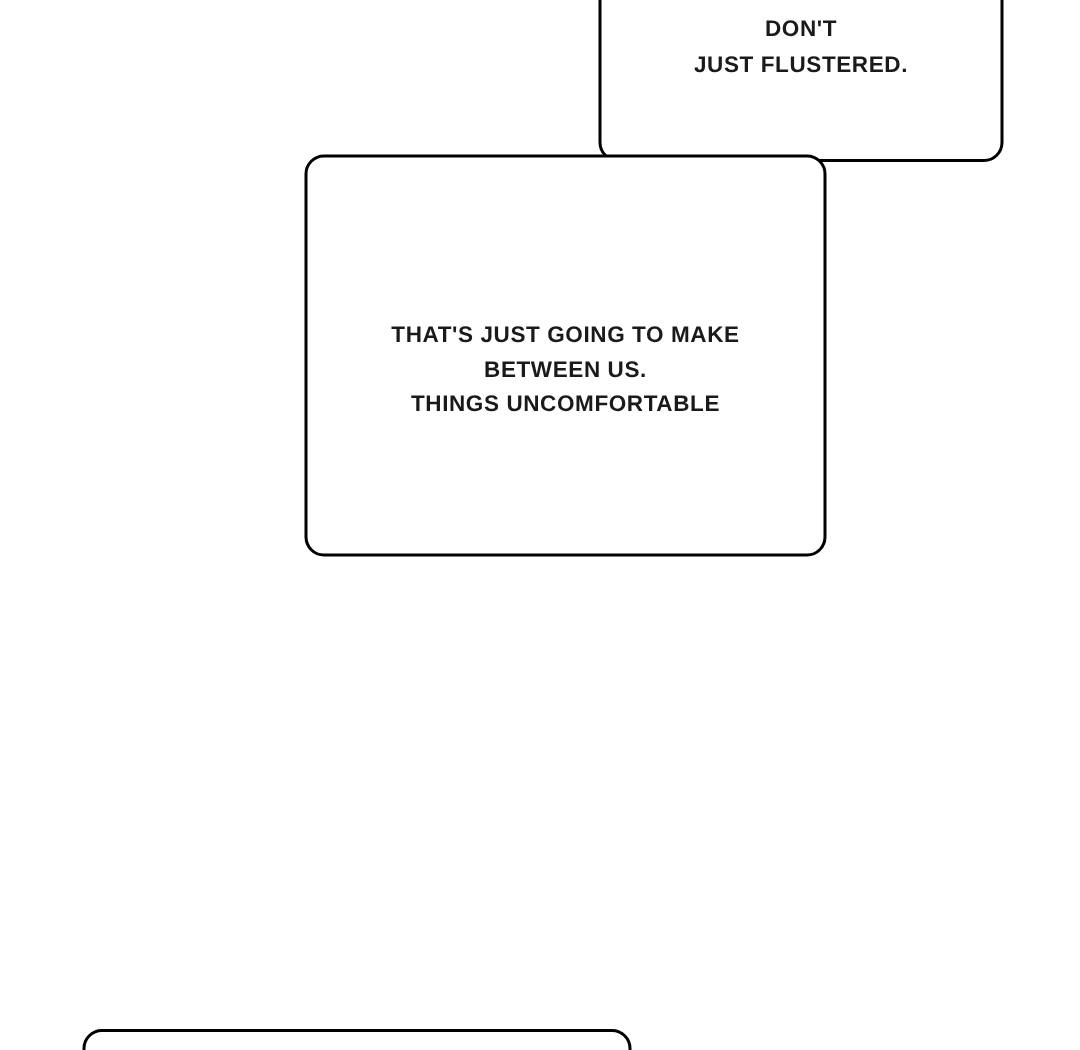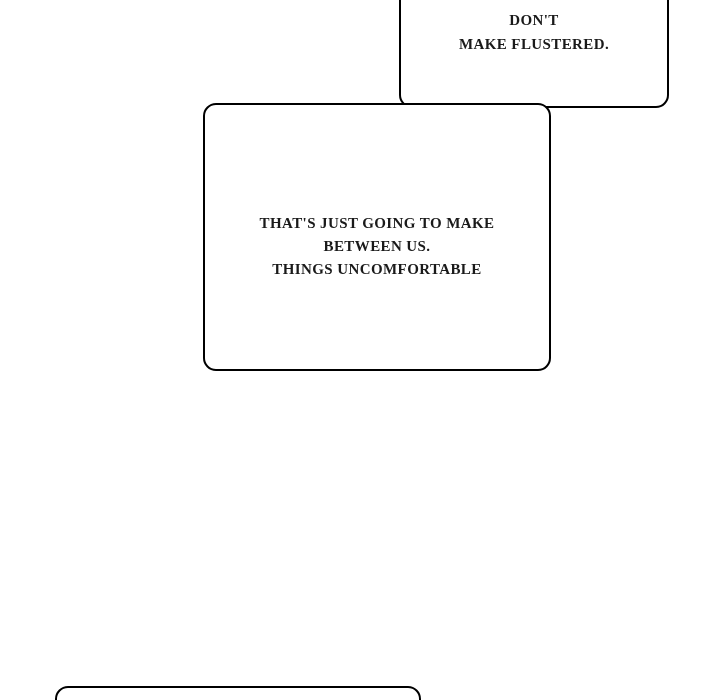--- a/index.html
+++ b/index.html
@@ -9,21 +9,21 @@
     height: 700px;
     overflow: hidden;
     background: #ffffff;
   }
 
   .panel {
     position: relative;
     width: 600px;
     height: 700px;
     background: #ffffff;
-    font-family: Liberation Serif, serif;
+    font-family: Liberation Sans, sans-serif;
   }
 
   .bubble {
     position: absolute;
     background: #ffffff;
     border: 2px solid #000000;
     border-radius: 13px;
   }
 
   .bubble-text {
@@ -77,21 +77,21 @@
   }
 </style>
 </head>
 <body>
 
 <div class="panel">
 
   <div class="bubble bubble-top">
     <div class="bubble-text">
       <div>DON'T</div>
-      <div>MAKE FLUSTERED.</div>
+      <div>JUST FLUSTERED.</div>
     </div>
   </div>
 
   <div class="bubble bubble-main">
     <div class="bubble-text">
       <div>THAT'S JUST GOING TO MAKE</div>
       <div>BETWEEN US.</div>
       <div>THINGS UNCOMFORTABLE</div>
     </div>
   </div>

